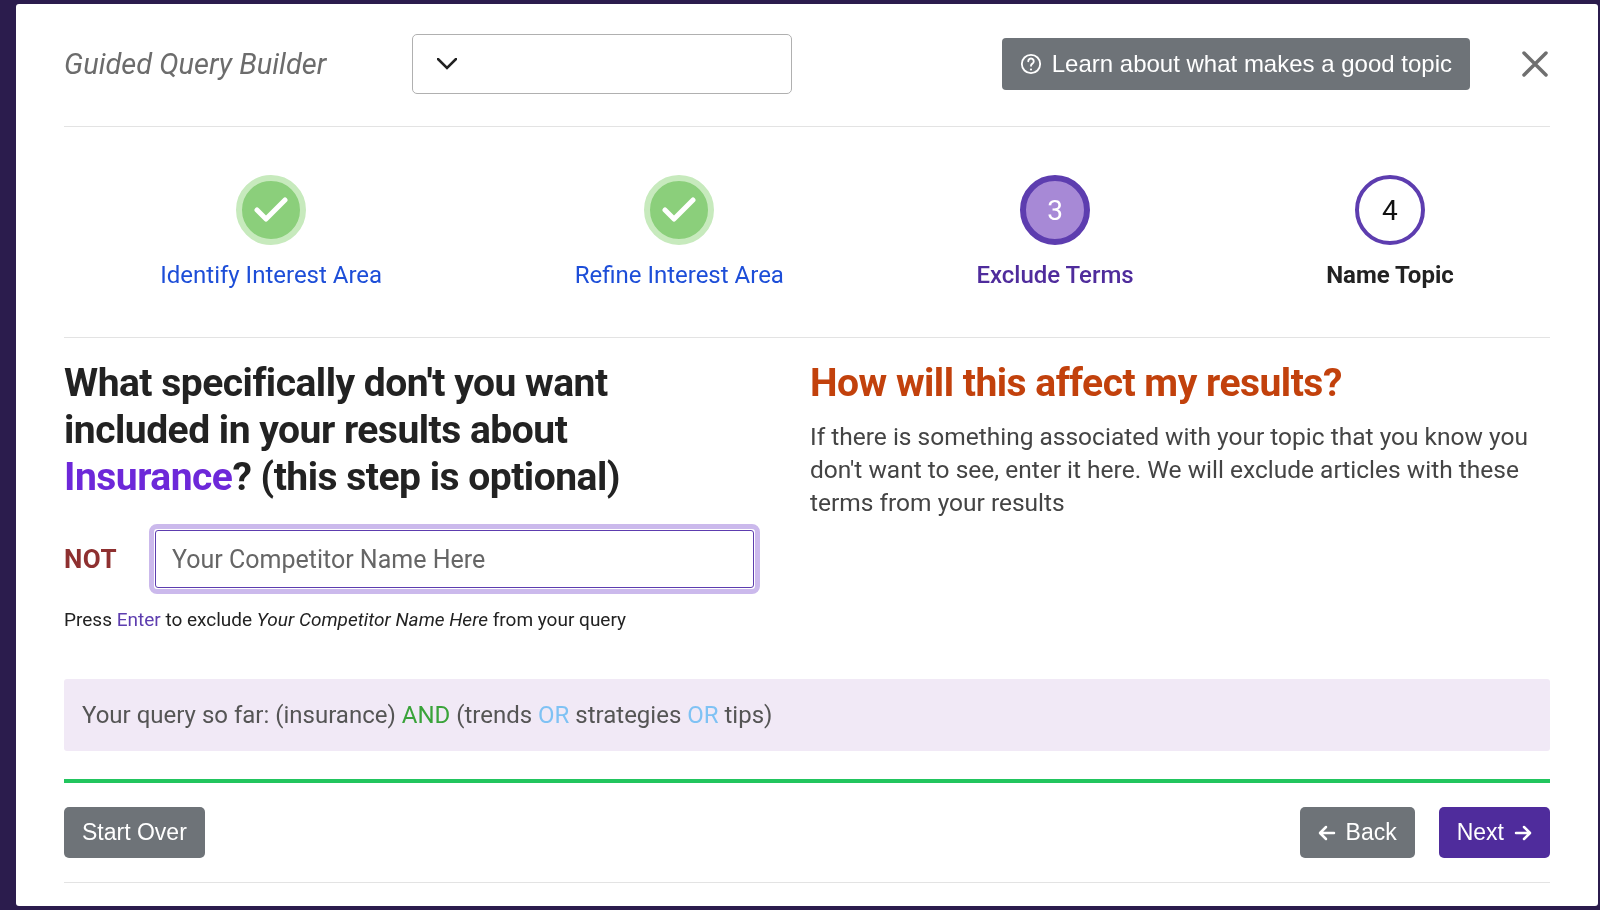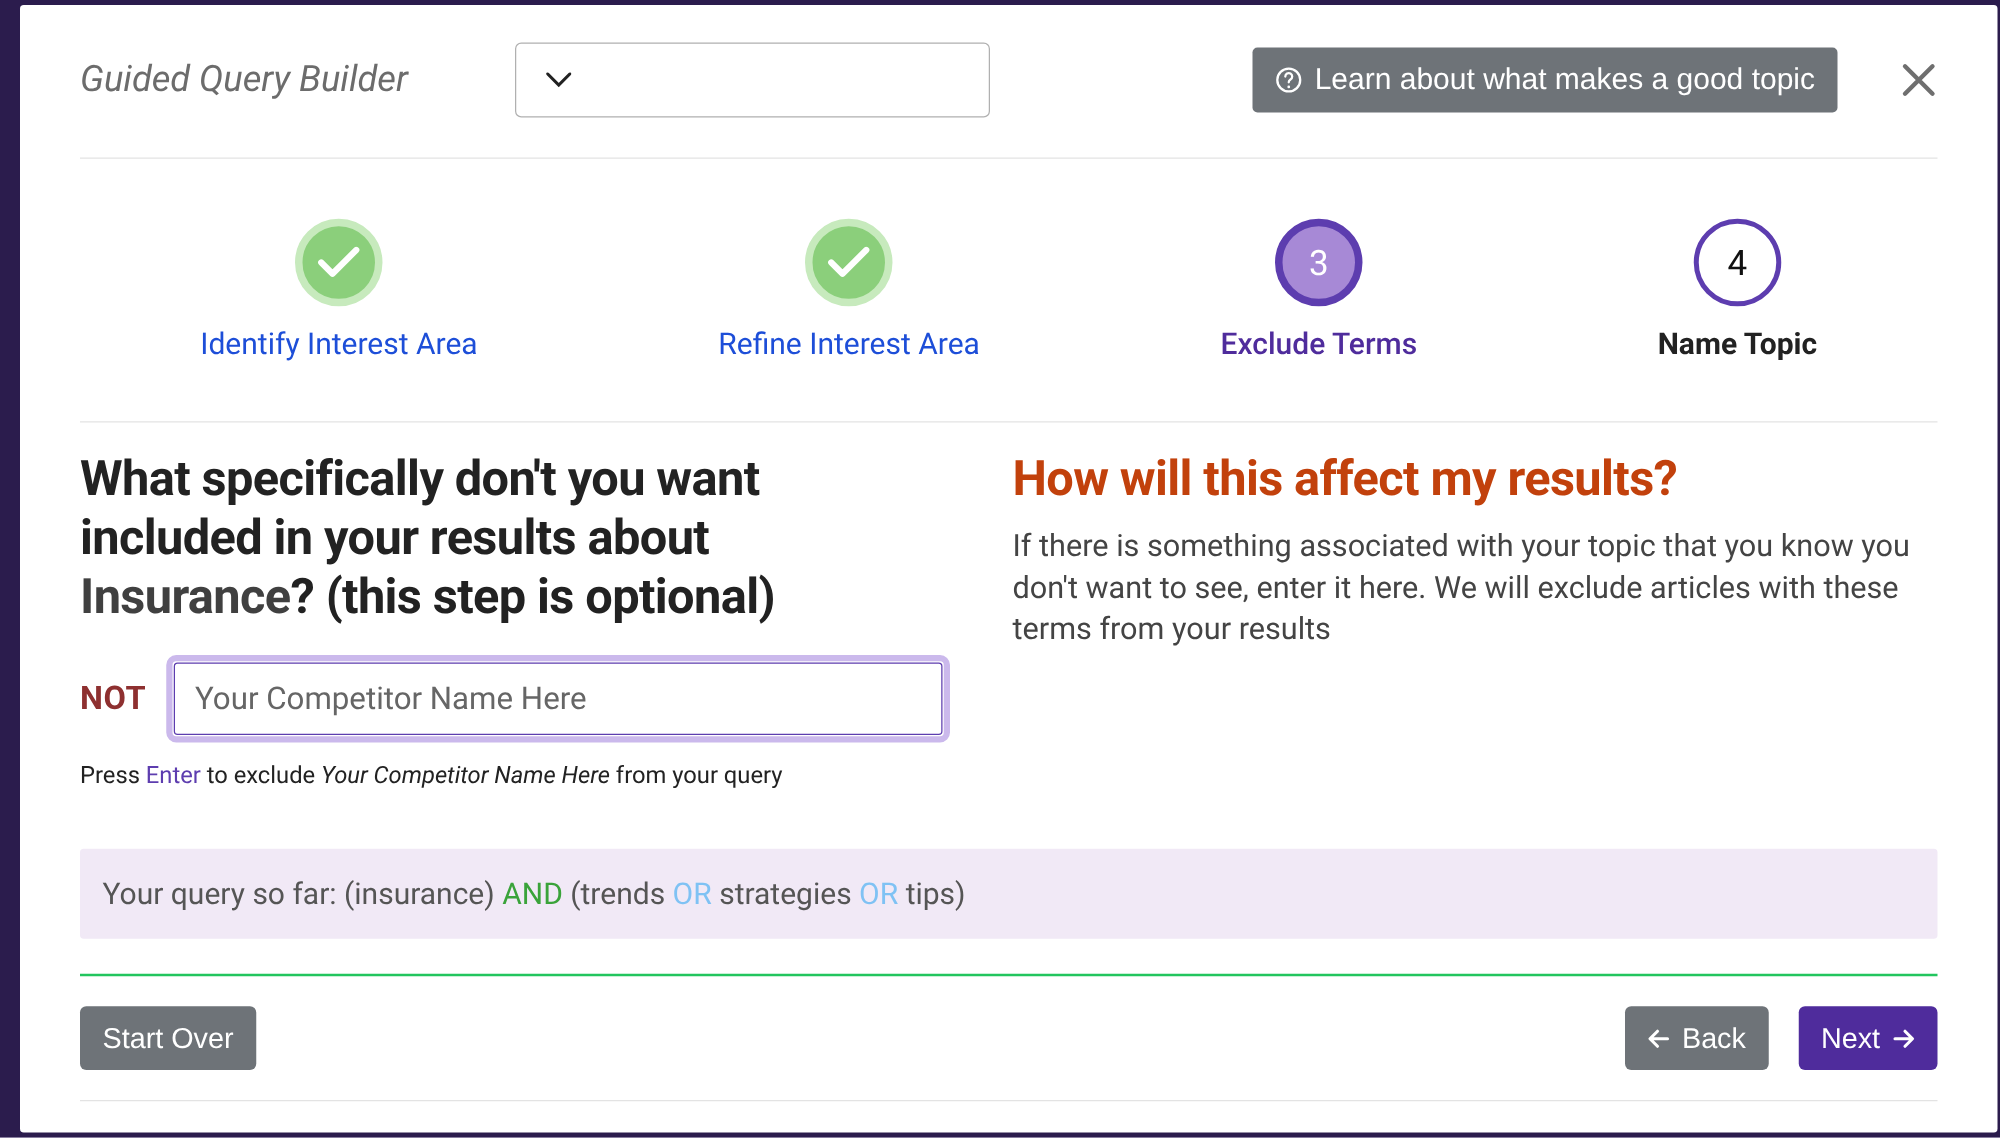--- a/index.html
+++ b/index.html
@@ -131,25 +131,25 @@
 }
 .col-left { flex: 1; }
 .col-right { width: 740px; }
 .question {
   font-size: 39px;
   font-weight: 700;
   color: #222;
   line-height: 1.2;
   letter-spacing: -0.5px;
 }
-.question .highlight { color: #404040; }
+.question .highlight { color: #6d28d9; }
 .not-row {
   display: flex;
   align-items: center;
-  gap: 16px;
+  gap: 32px;
   margin-top: 24px;
 }
 .not-label {
   color: #8e3030;
   font-size: 26px;
   font-weight: 700;
   letter-spacing: 0.5px;
 }
 .input-wrap {
   flex: 1;
@@ -191,21 +191,21 @@
   margin-top: 48px;
   background: #f1e9f6;
   border-radius: 3px;
   padding: 22px 18px;
   font-size: 24px;
   color: #555;
 }
 .query-box .and { color: #3aa33a; }
 .query-box .or { color: #7fc2f4; }
 .footer {
-  border-top: 2px solid #22c55e;
+  border-top: 4px solid #22c55e;
   margin-top: 28px;
   padding: 24px 0;
   display: flex;
   justify-content: space-between;
   align-items: center;
 }
 .btn {
   border: none;
   border-radius: 5px;
   padding: 12px 18px;

